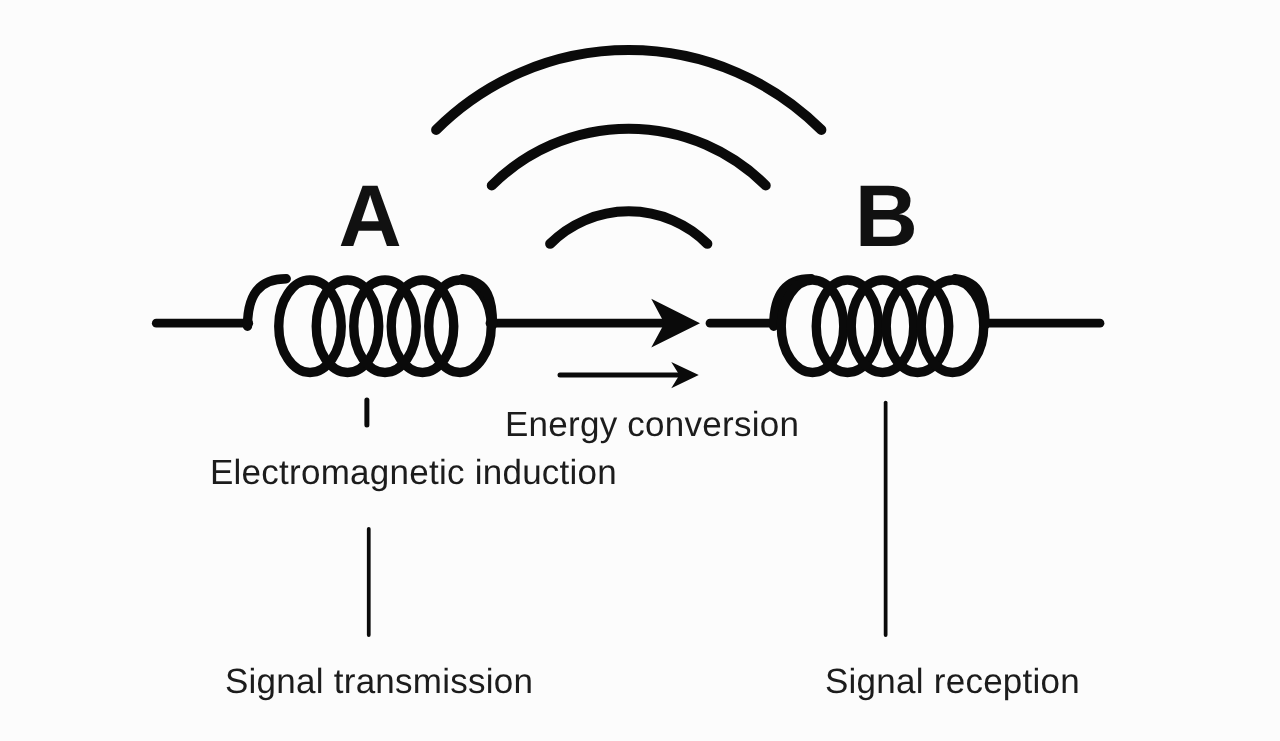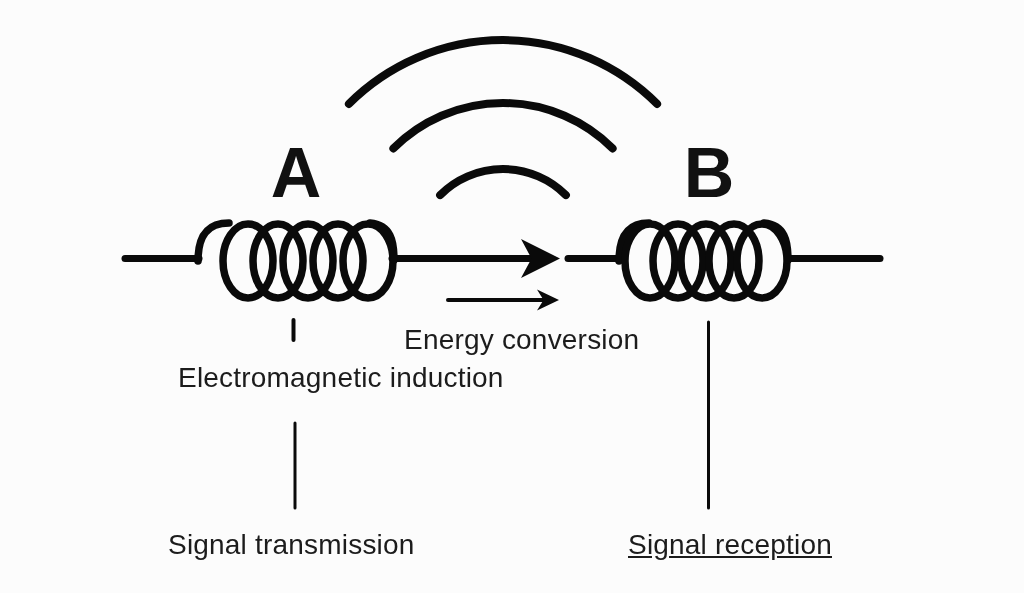--- a/index.html
+++ b/index.html
@@ -19,23 +19,23 @@
     position:absolute;white-space:nowrap;color:var(--text);
     font-size:28px;line-height:1;letter-spacing:0.2px;
   }
   .coil-letter{
     position:absolute;width:100px;text-align:center;color:#111;
     font-size:70px;line-height:1;font-weight:bold;
   }
   #lbl-a{left:246px;top:138px;}
   #lbl-b{left:659px;top:138px;}
   #lbl-energy{left:404px;top:326px;}
-  #lbl-induction{left:178px;top:364px;}
-  #lbl-transmission{left:168px;top:531px;}
-  #lbl-reception{left:628px;top:531px;text-decoration:underline;}
+  #lbl-induction{left:168px;top:364px;}
+  #lbl-transmission{left:180px;top:531px;}
+  #lbl-reception{left:660px;top:531px;}
 </style>
 </head>
 <body>
 
 <div class="stage">
 
   <svg width="1024" height="593" viewBox="0 0 1024 593">
 
     <g fill="none" stroke="var(--ink)" stroke-width="8" stroke-linecap="round">
       <path d="M 348.9 103.9 A 218 218 0 0 1 657.1 103.9"></path>

